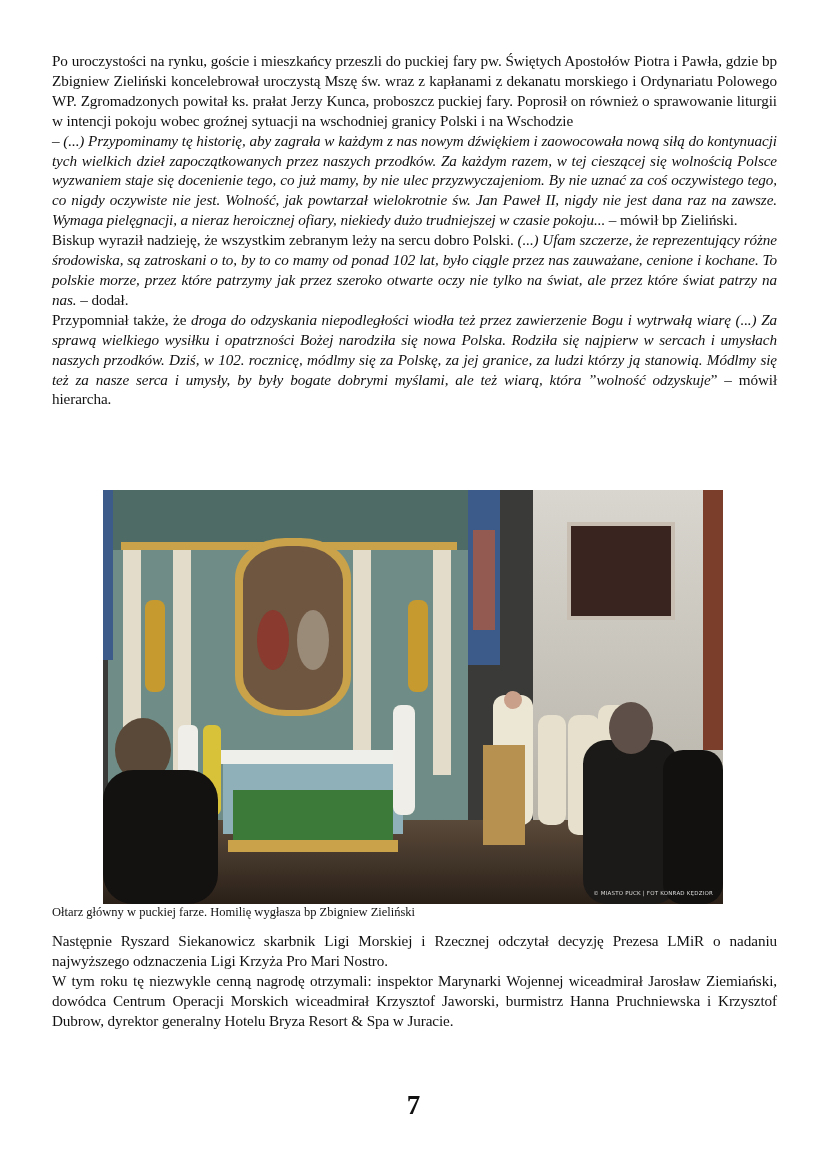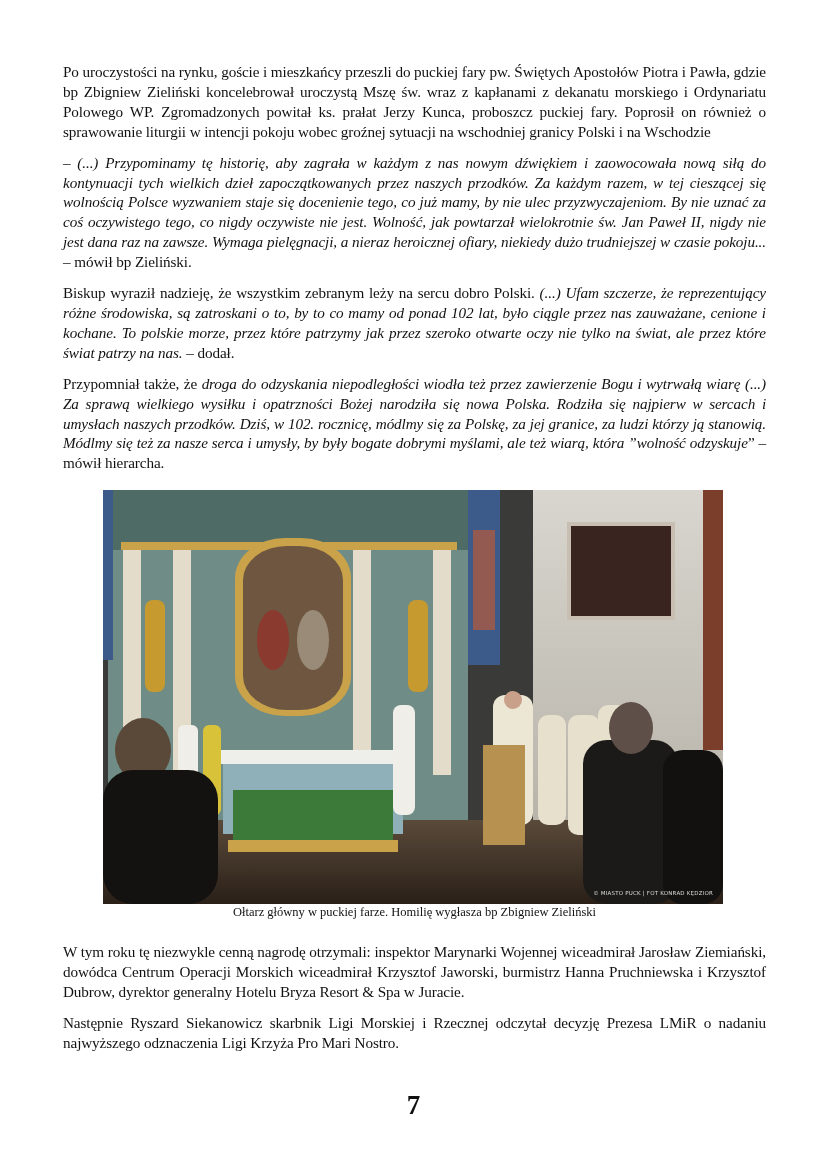--- a/index.html
+++ b/index.html
@@ -1,29 +1,29 @@
 <!DOCTYPE html>
 <html><head>
 <meta charset="utf-8">
 <style>
   html, body { margin: 0; padding: 0; background: #ffffff; }
   body { width: 827px; height: 1170px; position: relative; overflow: hidden;
          font-family: "Liberation Serif", "DejaVu Serif", serif; color: #111; }
   .col { position: absolute; left: 52px; width: 725px; font-size: 15.2px; line-height: 19.9px;
          text-align: justify; letter-spacing: -0.1px; }
-  .col p { margin: 11px; }
+  .col p { margin: 0; }
   .top { top: 51px; }
   .bottom { top: 931px; }
   em { font-style: italic; font-family: Liberation Serif, serif; }
   .photo { position: absolute; left: 103px; top: 490px; width: 620px; height: 414px; overflow: hidden;
            background: #2b2620; }
   .photo svg { display: block; width: 100%; height: 100%; }
   .credit { position: absolute; right: 10px; bottom: 8px; font-family: "DejaVu Sans", sans-serif;
             font-size: 5.5px; color: #ddd; letter-spacing: 0.2px; }
-  .caption { position: absolute; top: 904px; left: 52px; width: 725px; text-align: center;
+  .caption { position: absolute; top: 904px; left: 52px; width: 725px; text-align: left;
              font-size: 12.5px; line-height: 16px; }
   .pageno { position: absolute; top: 1090px; left: 0; width: 827px; text-align: center;
             font-size: 27px; font-weight: bold; }
 </style>
 </head>
 <body>
 
 <div class="col top">
   <p><span>Po uroczystości na rynku, goście i mieszkańcy przeszli do puckiej fary pw. Świętych Apostołów Piotra i Pawła, gdzie bp Zbigniew Zieliński koncelebrował uroczystą Mszę św. wraz z kapłanami z dekanatu morskiego i Ordynariatu Polowego WP. Zgromadzonych powitał ks. prałat Jerzy Kunca, proboszcz puckiej fary. Poprosił on również o sprawowanie liturgii w intencji pokoju wobec groźnej sytuacji na wschodniej granicy Polski i na Wschodzie</span></p>
   <p><em>– (...) Przypominamy tę historię, aby zagrała w każdym z nas nowym dźwiękiem i zaowocowała nową siłą do kontynuacji tych wielkich dzieł zapoczątkowanych przez naszych przodków. Za każdym razem, w tej cieszącej się wolnością Polsce wyzwaniem staje się docenienie tego, co już mamy, by nie ulec przyzwyczajeniom. By nie uznać za coś oczywistego tego, co nigdy oczywiste nie jest. Wolność, jak powtarzał wielokrotnie św. Jan Paweł II, nigdy nie jest dana raz na zawsze. Wymaga pielęgnacji, a nieraz heroicznej ofiary, niekiedy dużo trudniejszej w czasie pokoju...</em><span> – mówił bp Zieliński.</span></p>
@@ -93,17 +93,17 @@
     <rect x="480" y="250" width="95" height="164" rx="24" fill="#1c1a18"></rect>
     <ellipse cx="528" cy="238" rx="22" ry="26" fill="#5e5048"></ellipse>
     <rect x="560" y="260" width="60" height="154" rx="20" fill="#121110"></rect>
   </svg>
   <div class="credit">© MIASTO PUCK | FOT KONRAD KĘDZIOR</div>
 </div>
 
 <div class="caption">Ołtarz główny w puckiej farze. Homilię wygłasza bp Zbigniew Zieliński</div>
 
 <div class="col bottom">
+  <p><span>Następnie Ryszard Siekanowicz skarbnik Ligi Morskiej i Rzecznej odczytał decyzję Prezesa LMiR o nadaniu najwyższego odznaczenia Ligi Krzyża Pro Mari Nostro.</span></p>
   <p><span>W tym roku tę niezwykle cenną nagrodę otrzymali: inspektor Marynarki Wojennej wiceadmirał Jarosław Ziemiański, dowódca Centrum Operacji Morskich wiceadmirał Krzysztof Jaworski, burmistrz Hanna Pruchniewska i Krzysztof Dubrow, dyrektor generalny Hotelu Bryza Resort &amp; Spa w Juracie.</span></p>
-  <p><span>Następnie Ryszard Siekanowicz skarbnik Ligi Morskiej i Rzecznej odczytał decyzję Prezesa LMiR o nadaniu najwyższego odznaczenia Ligi Krzyża Pro Mari Nostro.</span></p>
 </div>
 
 <div class="pageno">7</div>
 
 </body></html>

